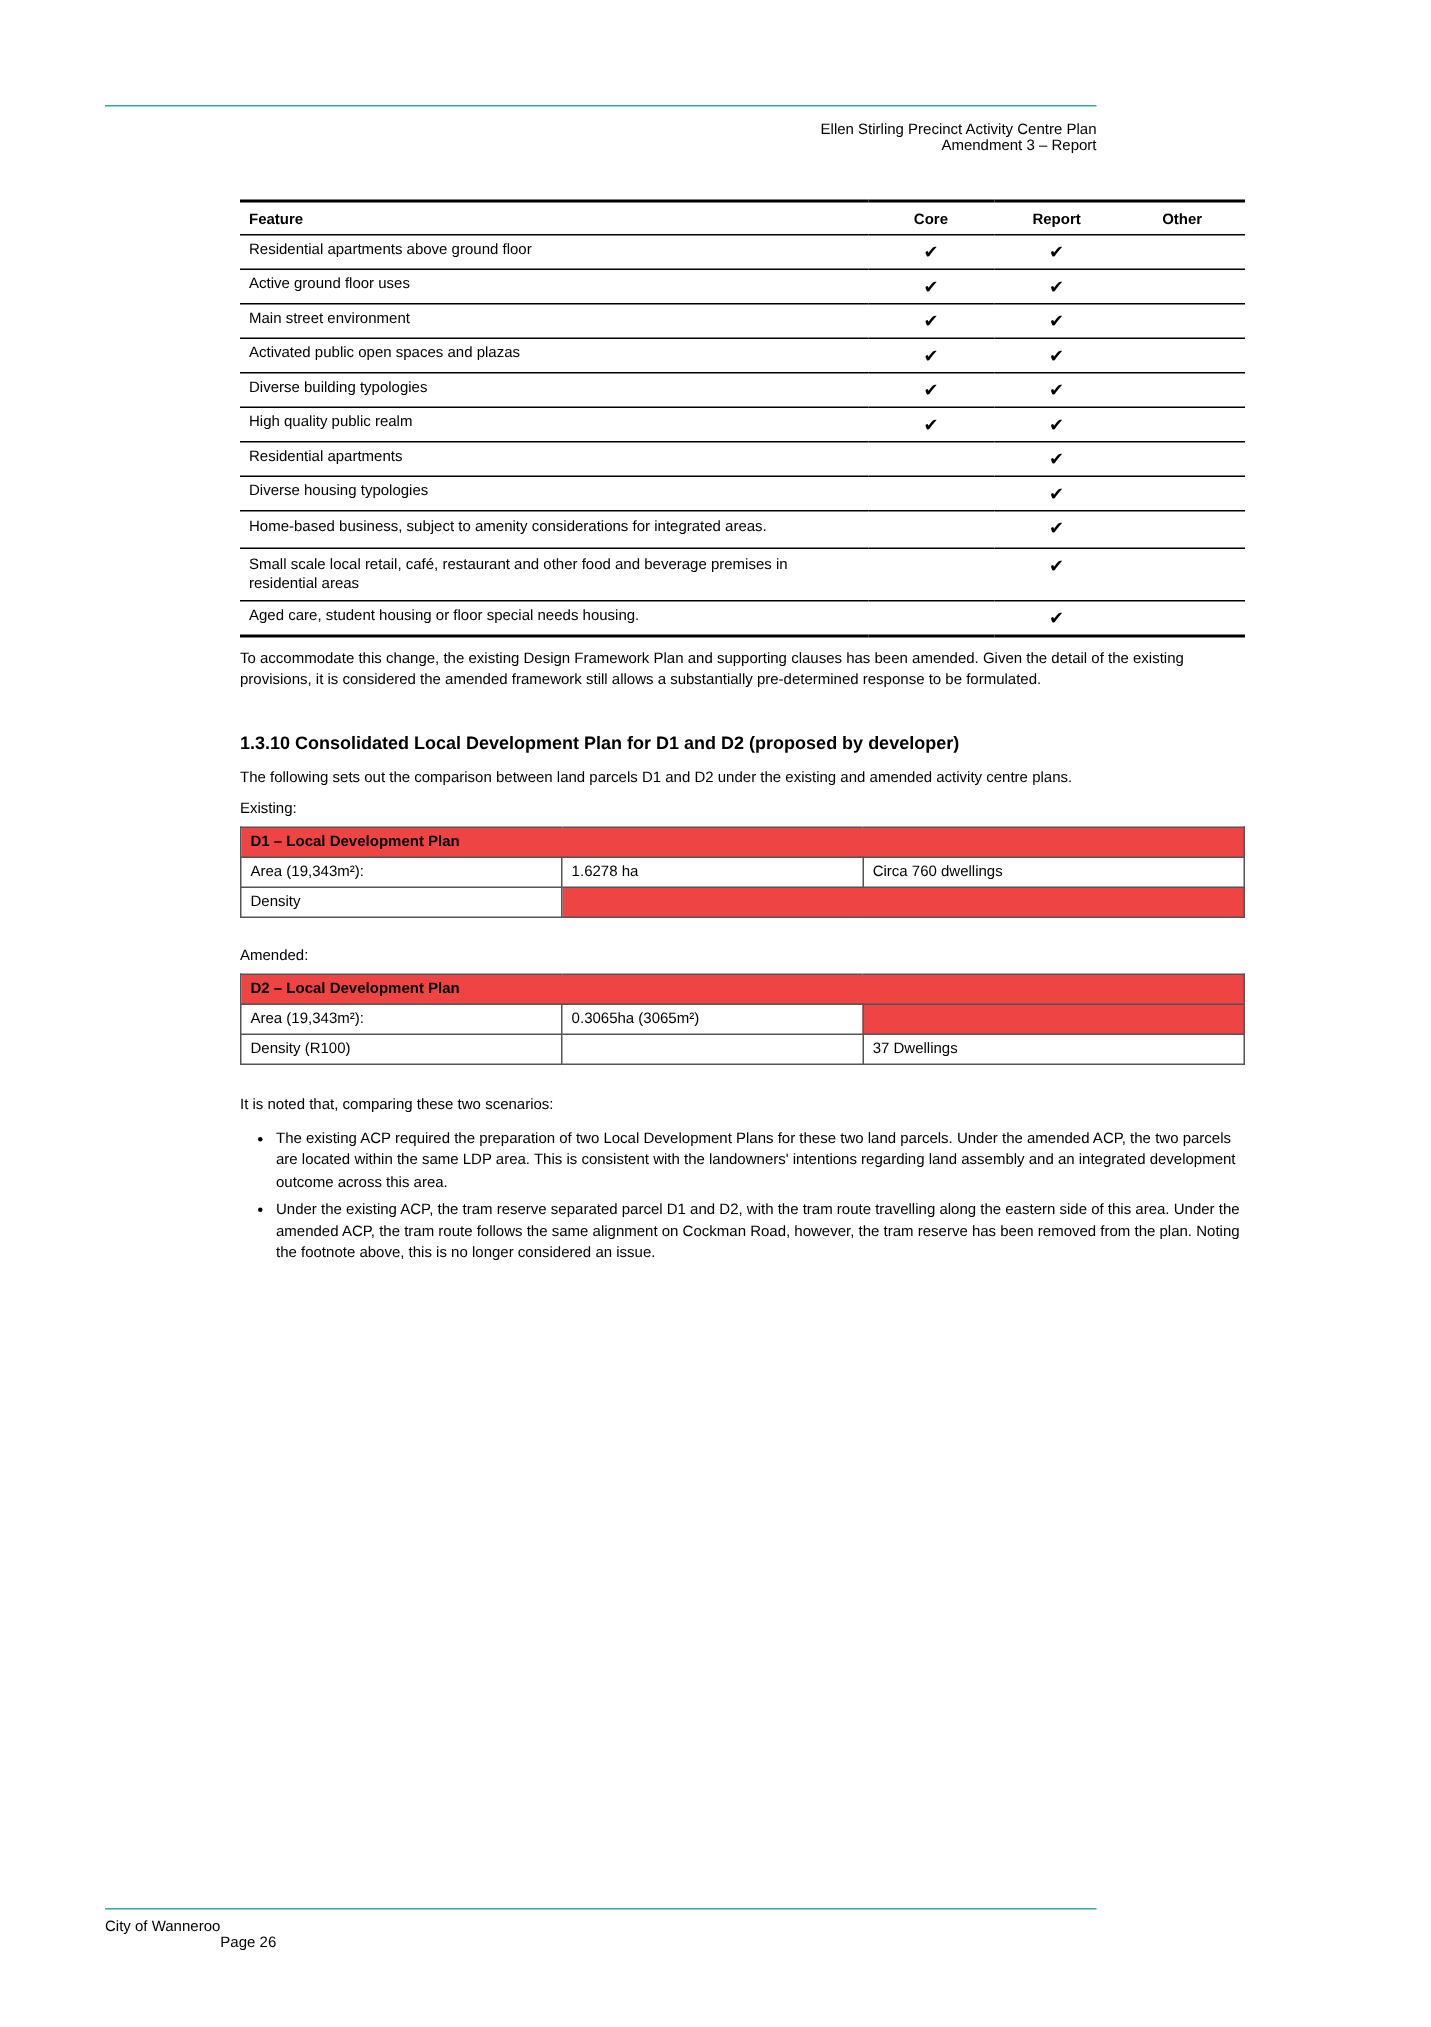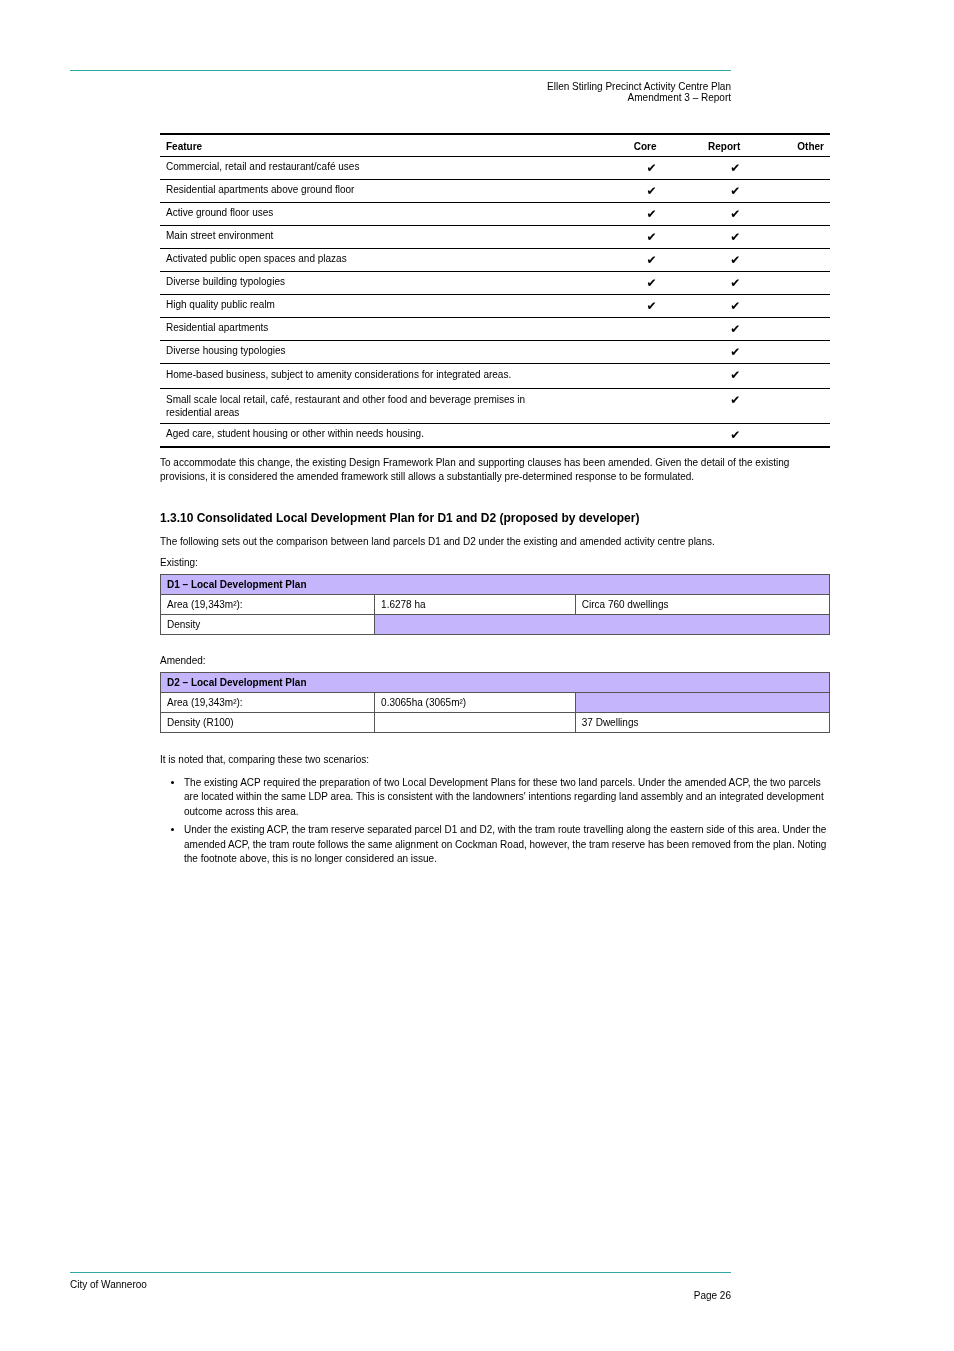--- a/index.html
+++ b/index.html
@@ -35,21 +35,21 @@
   .tbl-features {
     border-collapse: collapse;
     width: 100%;
     font-size: 10px;
   }
   .tbl-features td, .tbl-features th {
     padding: 4px 6px;
     vertical-align: top;
   }
   .tbl-features .col-feature { width: 60%; text-align: left; }
-  .tbl-features .col-check { width: 12%; text-align: right; }
+  .tbl-features .col-check { width: 12%; text-align: center; }
   .tbl-features .top-rule td, .tbl-features .top-rule th { border-top: 2px solid #000; }
   .tbl-features .hdr-row th {
     border-bottom: 1px solid #000;
     font-weight: bold;
     padding-top: 6px;
     padding-bottom: 4px;
   }
   .tbl-features tbody td {
     border-bottom: 1px solid #000;
   }
@@ -75,21 +75,21 @@
     font-size: 10px;
     margin-bottom: 20px;
     margin-top: 6px;
   }
   .tbl-parcel th, .tbl-parcel td {
     border: 1px solid #555;
     padding: 4px 6px;
     text-align: left;
     font-weight: normal;
   }
-  .tbl-parcel .shaded { background: #c4b5fd; }
+  .tbl-parcel .shaded { background: #ef4444; }
   .tbl-parcel .title-row th {
     font-weight: bold;
   }
   .scenario-notes li {
     font-size: 10px;
     line-height: 1.45;
     margin-bottom: 4px;
   }
   .scenario-notes {
     margin: 4px 0 0 0;
@@ -102,21 +102,20 @@
     right: 70px;
     bottom: 50px;
   }
   .footer-rule {
     border: none;
     border-top: 1.5px solid #33a6a6;
     margin: 0 0 6px 0;
   }
   .footer-row {
     display: flex;
-    justify-content: space-between;
     font-size: 10px;
   }
   .footer-right { text-align: right; }
   .parcel-label {
     font-size: 10px;
     margin-bottom: 2px;
   }
 </style>
 </head>
 <body>
@@ -135,26 +134,20 @@
       <thead>
         <tr class="top-rule hdr-row">
           <th class="col-feature">Feature</th>
           <th class="col-check">Core</th>
           <th class="col-check">Report</th>
           <th class="col-check">Other</th>
         </tr>
       </thead>
       <tbody>
         <tr>
-          <td class="col-feature">Commercial, retail and restaurant/café uses</td>
-          <td class="col-check check">✔</td>
-          <td class="col-check check">✔</td>
-          <td class="col-check check"></td>
-        </tr>
-        <tr>
           <td class="col-feature">Residential apartments above ground floor</td>
           <td class="col-check check">✔</td>
           <td class="col-check check">✔</td>
           <td class="col-check check"></td>
         </tr>
         <tr>
           <td class="col-feature">Active ground floor uses</td>
           <td class="col-check check">✔</td>
           <td class="col-check check">✔</td>
           <td class="col-check check"></td>
@@ -201,21 +194,21 @@
           <td class="col-check check">✔</td>
           <td class="col-check check"></td>
         </tr>
         <tr class="multi-row">
           <td class="col-feature">Small scale local retail, café, restaurant and other food and beverage premises in residential areas</td>
           <td class="col-check check"></td>
           <td class="col-check check">✔</td>
           <td class="col-check check"></td>
         </tr>
         <tr>
-          <td class="col-feature">Aged care, student housing or other within needs housing.</td>
+          <td class="col-feature">Aged care, student housing or floor special needs housing.</td>
           <td class="col-check check"></td>
           <td class="col-check check">✔</td>
           <td class="col-check check"></td>
         </tr>
       </tbody>
     </table>
 
     <p class="body-p">To accommodate this change, the existing Design Framework Plan and supporting clauses has been amended.  Given the detail of the existing provisions, it is considered the amended framework still allows a substantially pre-determined response to be formulated.</p>
 
     <div class="heading-num">1.3.10     Consolidated Local Development Plan for D1 and D2 (proposed by developer)</div>

